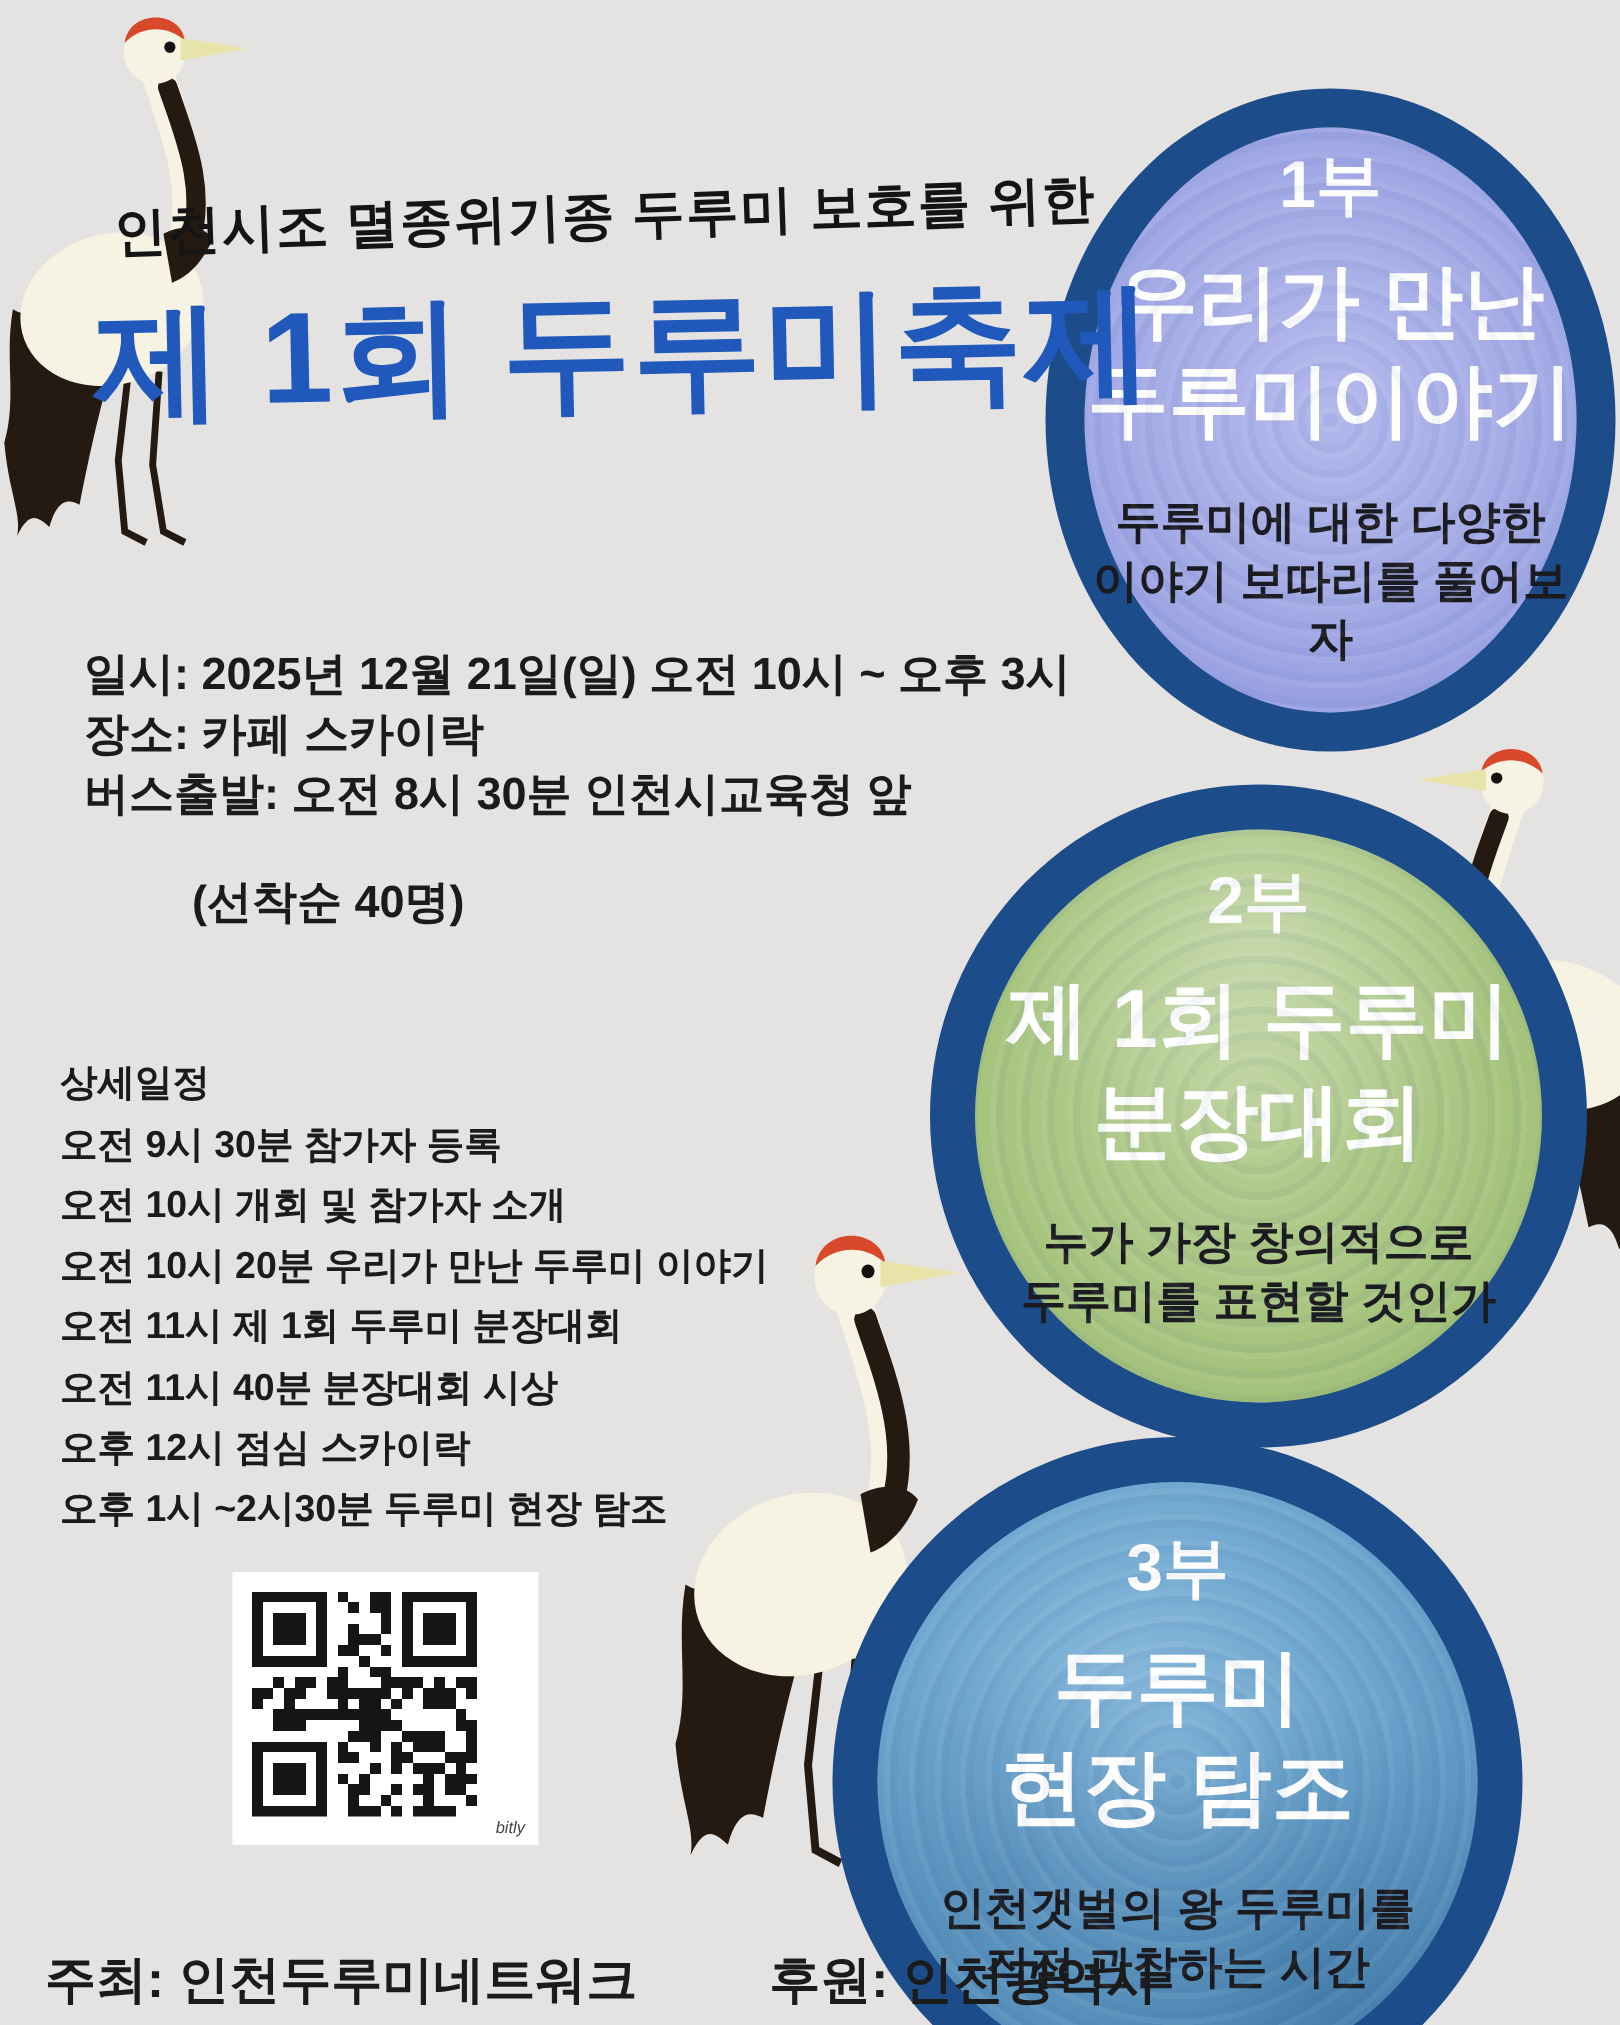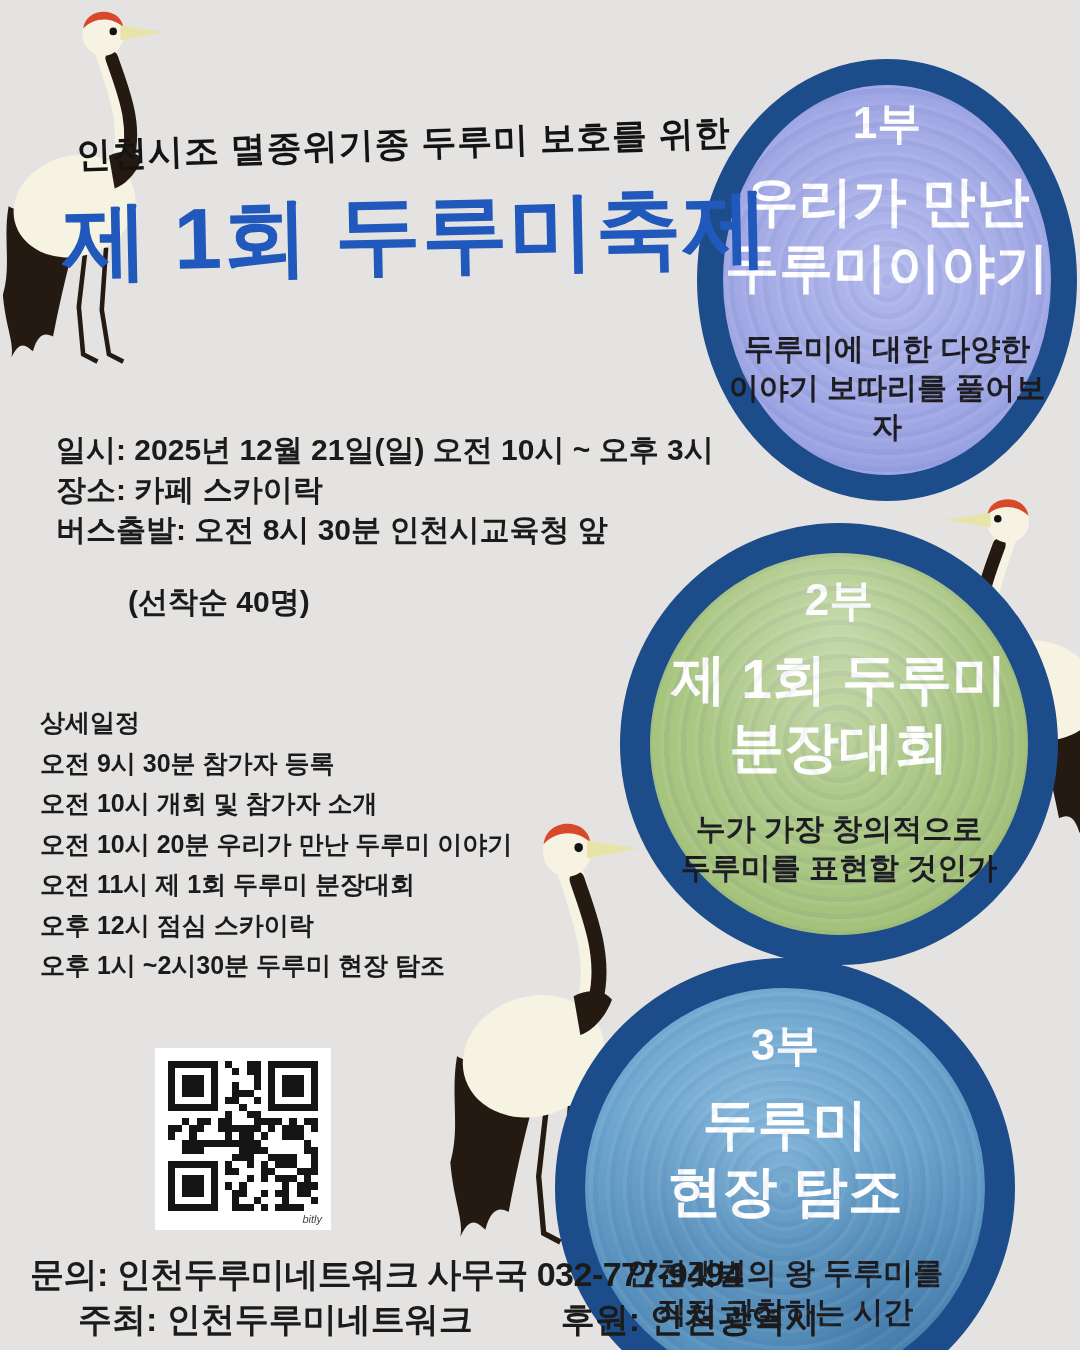--- a/index.html
+++ b/index.html
@@ -16,21 +16,21 @@
   }
   .main-title{
     position:absolute;left:62px;top:184px;font-size:86px;letter-spacing:1px;
     color:#2058bc;transform:rotate(-1.2deg);transform-origin:left center;z-index:6;
   }
   .info-block{position:absolute;left:56px;top:430px;font-size:30px;line-height:40px;z-index:6;}
   .indent-a{padding-left:56px;}
   .indent-b{padding-left:72px;margin-top:32px;}
   .schedule-block{position:absolute;left:40px;top:702px;font-size:25px;line-height:40.5px;z-index:6;}
   .footer-contact{position:absolute;left:30px;top:1252px;font-size:34px;letter-spacing:-.5px;z-index:6;}
-  .footer-line2{position:absolute;left:30px;top:1297px;font-size:34px;display:flex;gap:88px;z-index:6;margin-left:48px;}
+  .footer-line2{position:absolute;left:30px;top:1297px;font-size:34px;display:flex;gap:88px;z-index:6;}
   
   .circle{
     position:absolute;border-radius:50%;box-sizing:border-box;
     display:flex;flex-direction:column;align-items:center;justify-content:center;
     text-align:center;
   }
   .circle::after{
     content:"";position:absolute;inset:0;border-radius:50%;pointer-events:none;
     background:repeating-radial-gradient(circle at 50% 50%,
       rgba(40,60,140,.05) 0 5px, rgba(255,255,255,.05) 5px 9px, transparent 9px 17px);
@@ -58,21 +58,21 @@
   .part{font-size:44px;color:#fff;margin-bottom:16px;}
   .ctitle{font-size:54px;line-height:1.22;color:#fff;}
   .c2 .ctitle,.c3 .ctitle{font-size:55px;}
   .cdesc{font-size:30px;line-height:1.3;color:#1a1a1f;margin-top:28px;}
   
   .crane{position:absolute;overflow:visible;}
   .crane-1{left:0px;top:-10px;width:172px;height:385px;z-index:1;}
   .crane-2{left:938px;top:478px;width:175px;height:378px;z-index:1;transform:scaleX(-1);}
   .crane-3{left:447px;top:798px;width:200px;height:460px;z-index:3;}
   
-  .qr-box{position:absolute;left:155px;top:1048px;width:176px;height:182px;background:#fff;z-index:6;}
+  .qr-box{position:absolute;left:155px;top:1048px;width:176px;height:182px;background:#fff;z-index:6;padding-left:28px;}
   .qr-box svg{position:absolute;left:13px;top:13px;width:150px;height:150px;}
   .qr-caption{position:absolute;right:9px;bottom:5px;font-size:11px;font-style:italic;color:#444;font-weight:normal;}
   .hidden-defs{position:absolute;width:0;height:0;overflow:hidden;}
 </style>
 </head>
 <body>
 
 <div class="poster">
 
   <svg class="hidden-defs" aria-hidden="true">
@@ -112,20 +112,21 @@
     <div class="info-line">버스출발: 오전 8시 30분 인천시교육청 앞</div>
     <div class="info-line indent-b">(선착순 40명)</div>
   </div>
 
   <div class="schedule-block">
     <div class="sched-line">상세일정</div>
     <div class="sched-line">오전 9시 30분 참가자 등록</div>
     <div class="sched-line">오전 10시 개회 및 참가자 소개</div>
     <div class="sched-line">오전 10시 20분 우리가 만난 두루미 이야기</div>
     <div class="sched-line">오전 11시 제 1회 두루미 분장대회</div>
+    <div class="sched-line">오전 11시 40분 분장대회 시상</div>
     <div class="sched-line">오후 12시 점심 스카이락</div>
     <div class="sched-line">오후 1시 ~2시30분 두루미 현장 탐조</div>
   </div>
 
   <div class="circle c1">
     <div class="part">1부</div>
     <div class="ctitle">
       <div>우리가 만난</div>
       <div>두루미이야기</div>
     </div>
@@ -296,19 +297,18 @@
         <rect x="11" y="20" width="1" height="1" fill="#151515"></rect>
         <rect x="13" y="20" width="1" height="1" fill="#151515"></rect>
         <rect x="15" y="20" width="1" height="1" fill="#151515"></rect>
         <rect x="16" y="20" width="1" height="1" fill="#151515"></rect>
         <rect x="17" y="20" width="1" height="1" fill="#151515"></rect>
         <rect x="18" y="20" width="1" height="1" fill="#151515"></rect>
       </svg>
     <div class="qr-caption">bitly</div>
   </div>
 
-  <div class="footer-contact">문의: 인천두루미네트워크 사무국 032-777-9494</div>
   <div class="footer-line2">
     <span>주최: 인천두루미네트워크</span>
     <span>후원: 인천광역시</span>
   </div>
 
 </div>
 
 </body></html>

